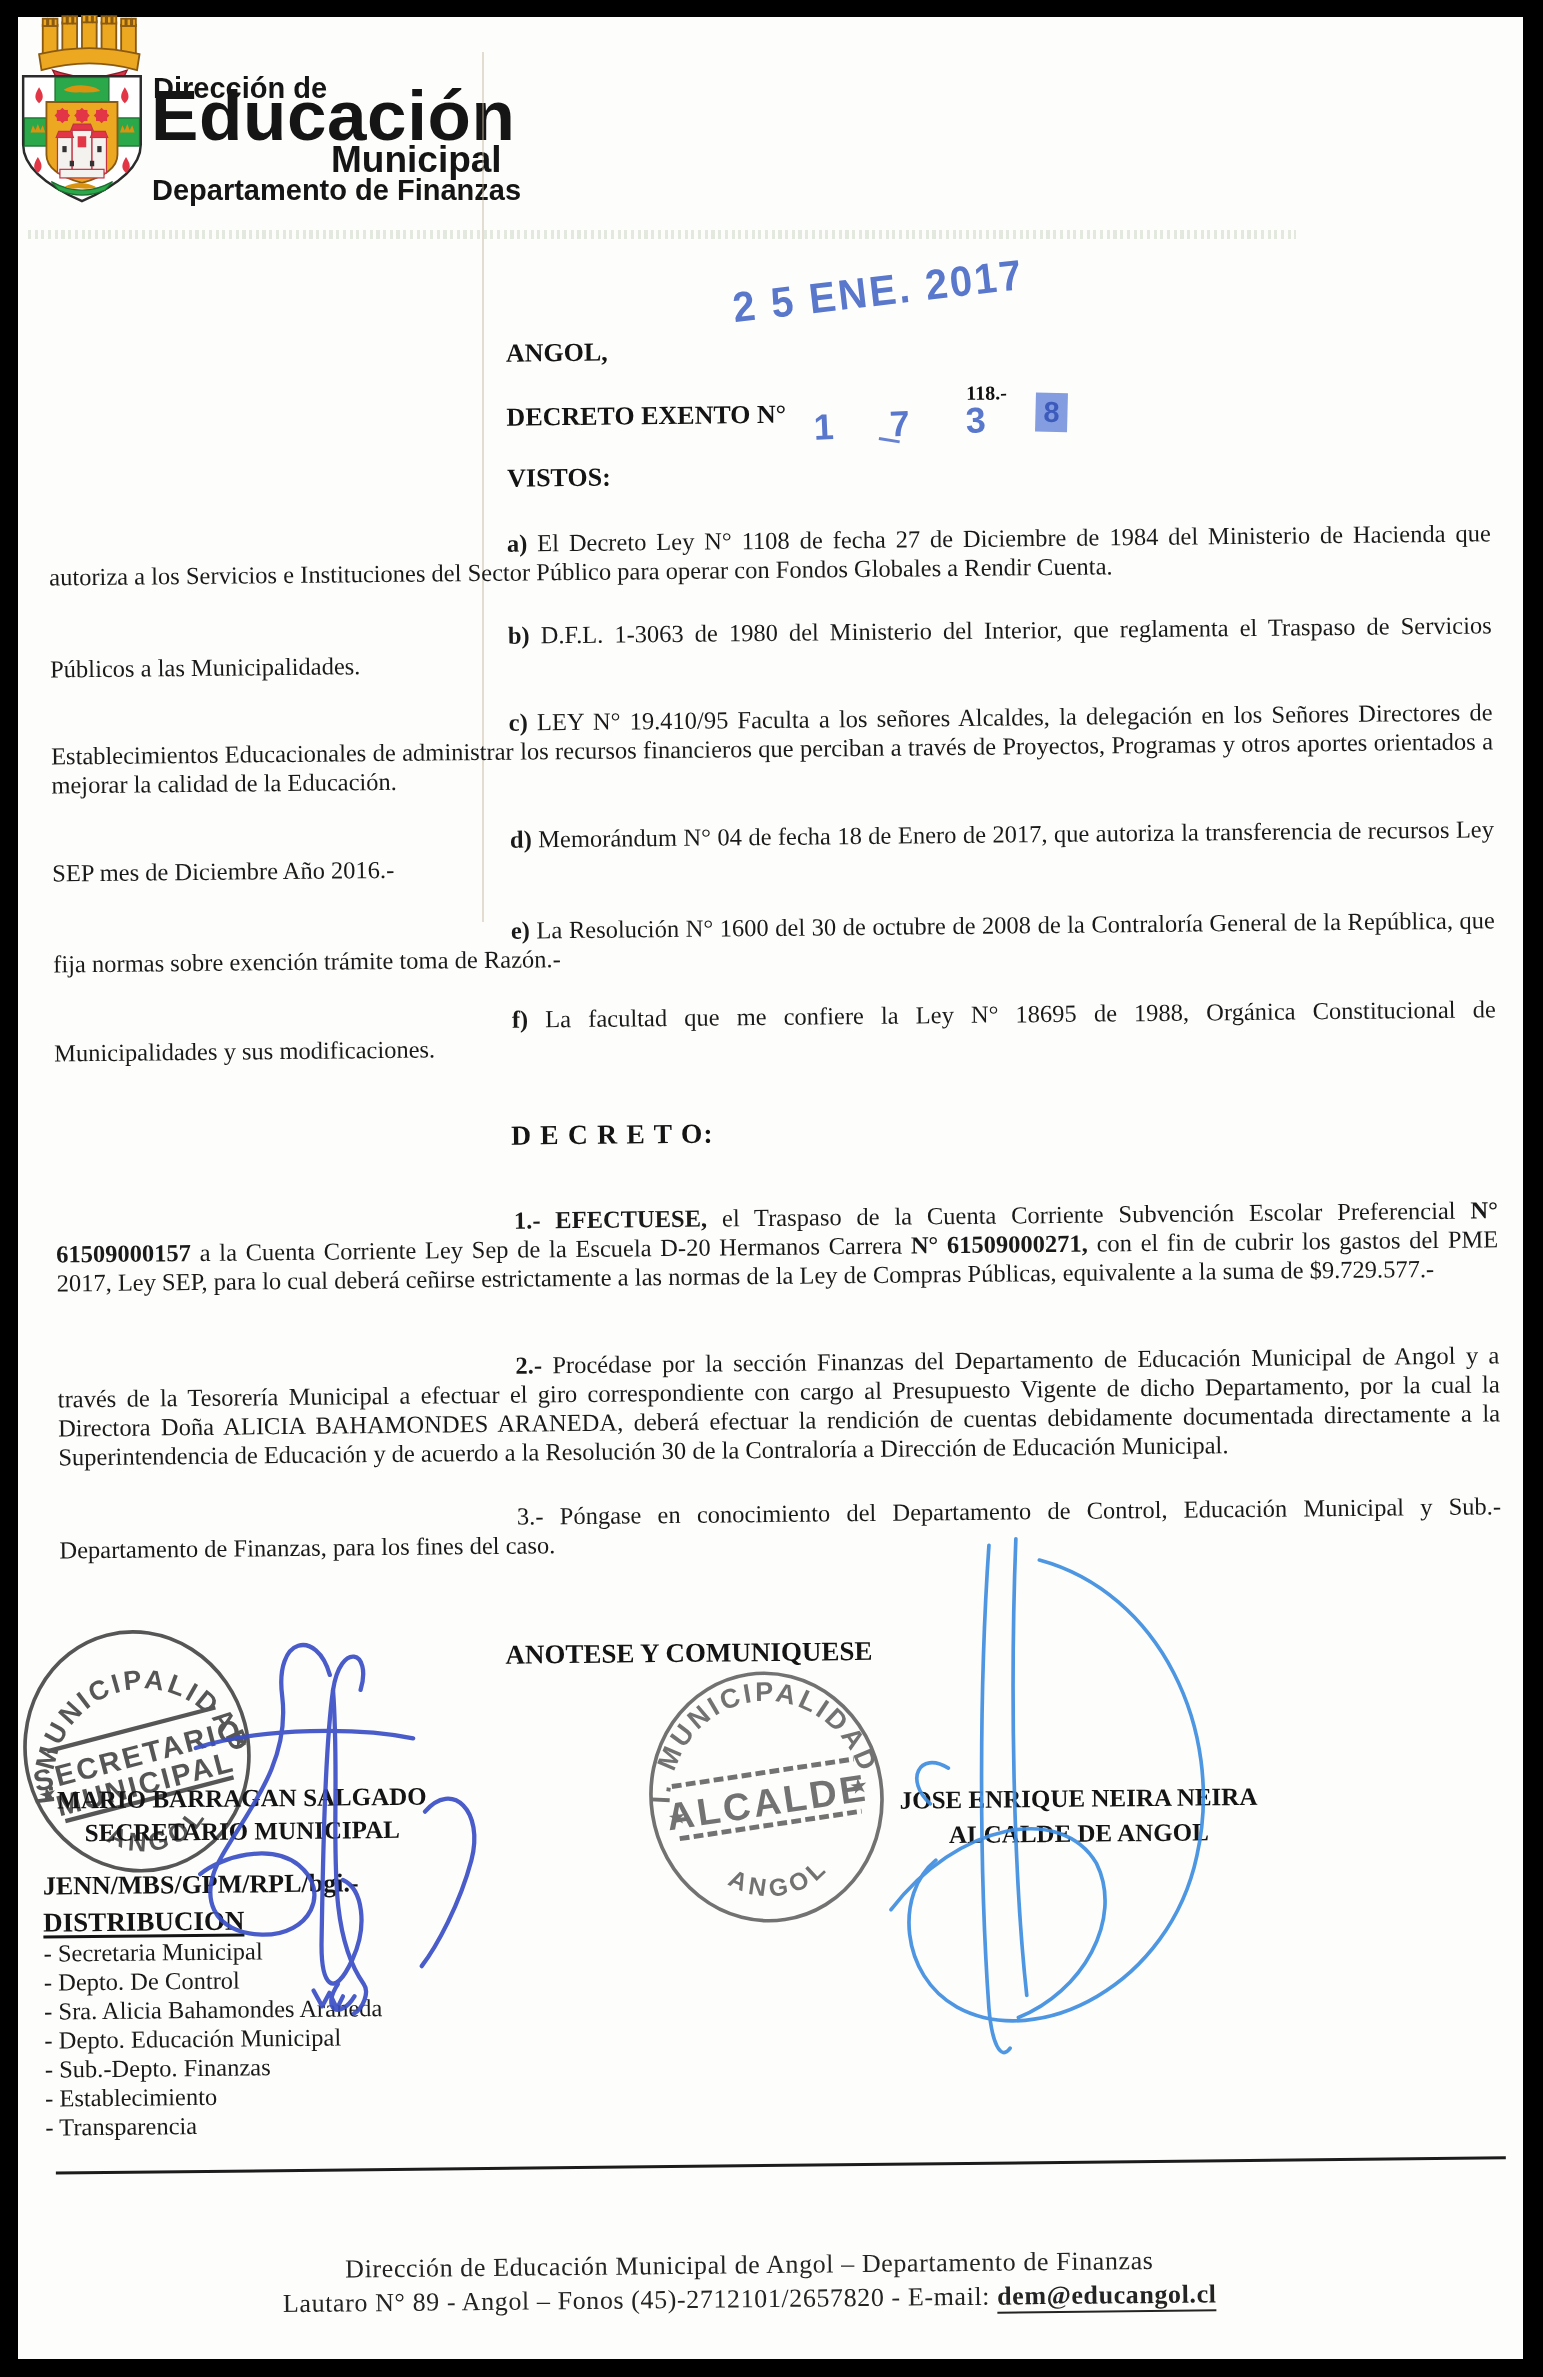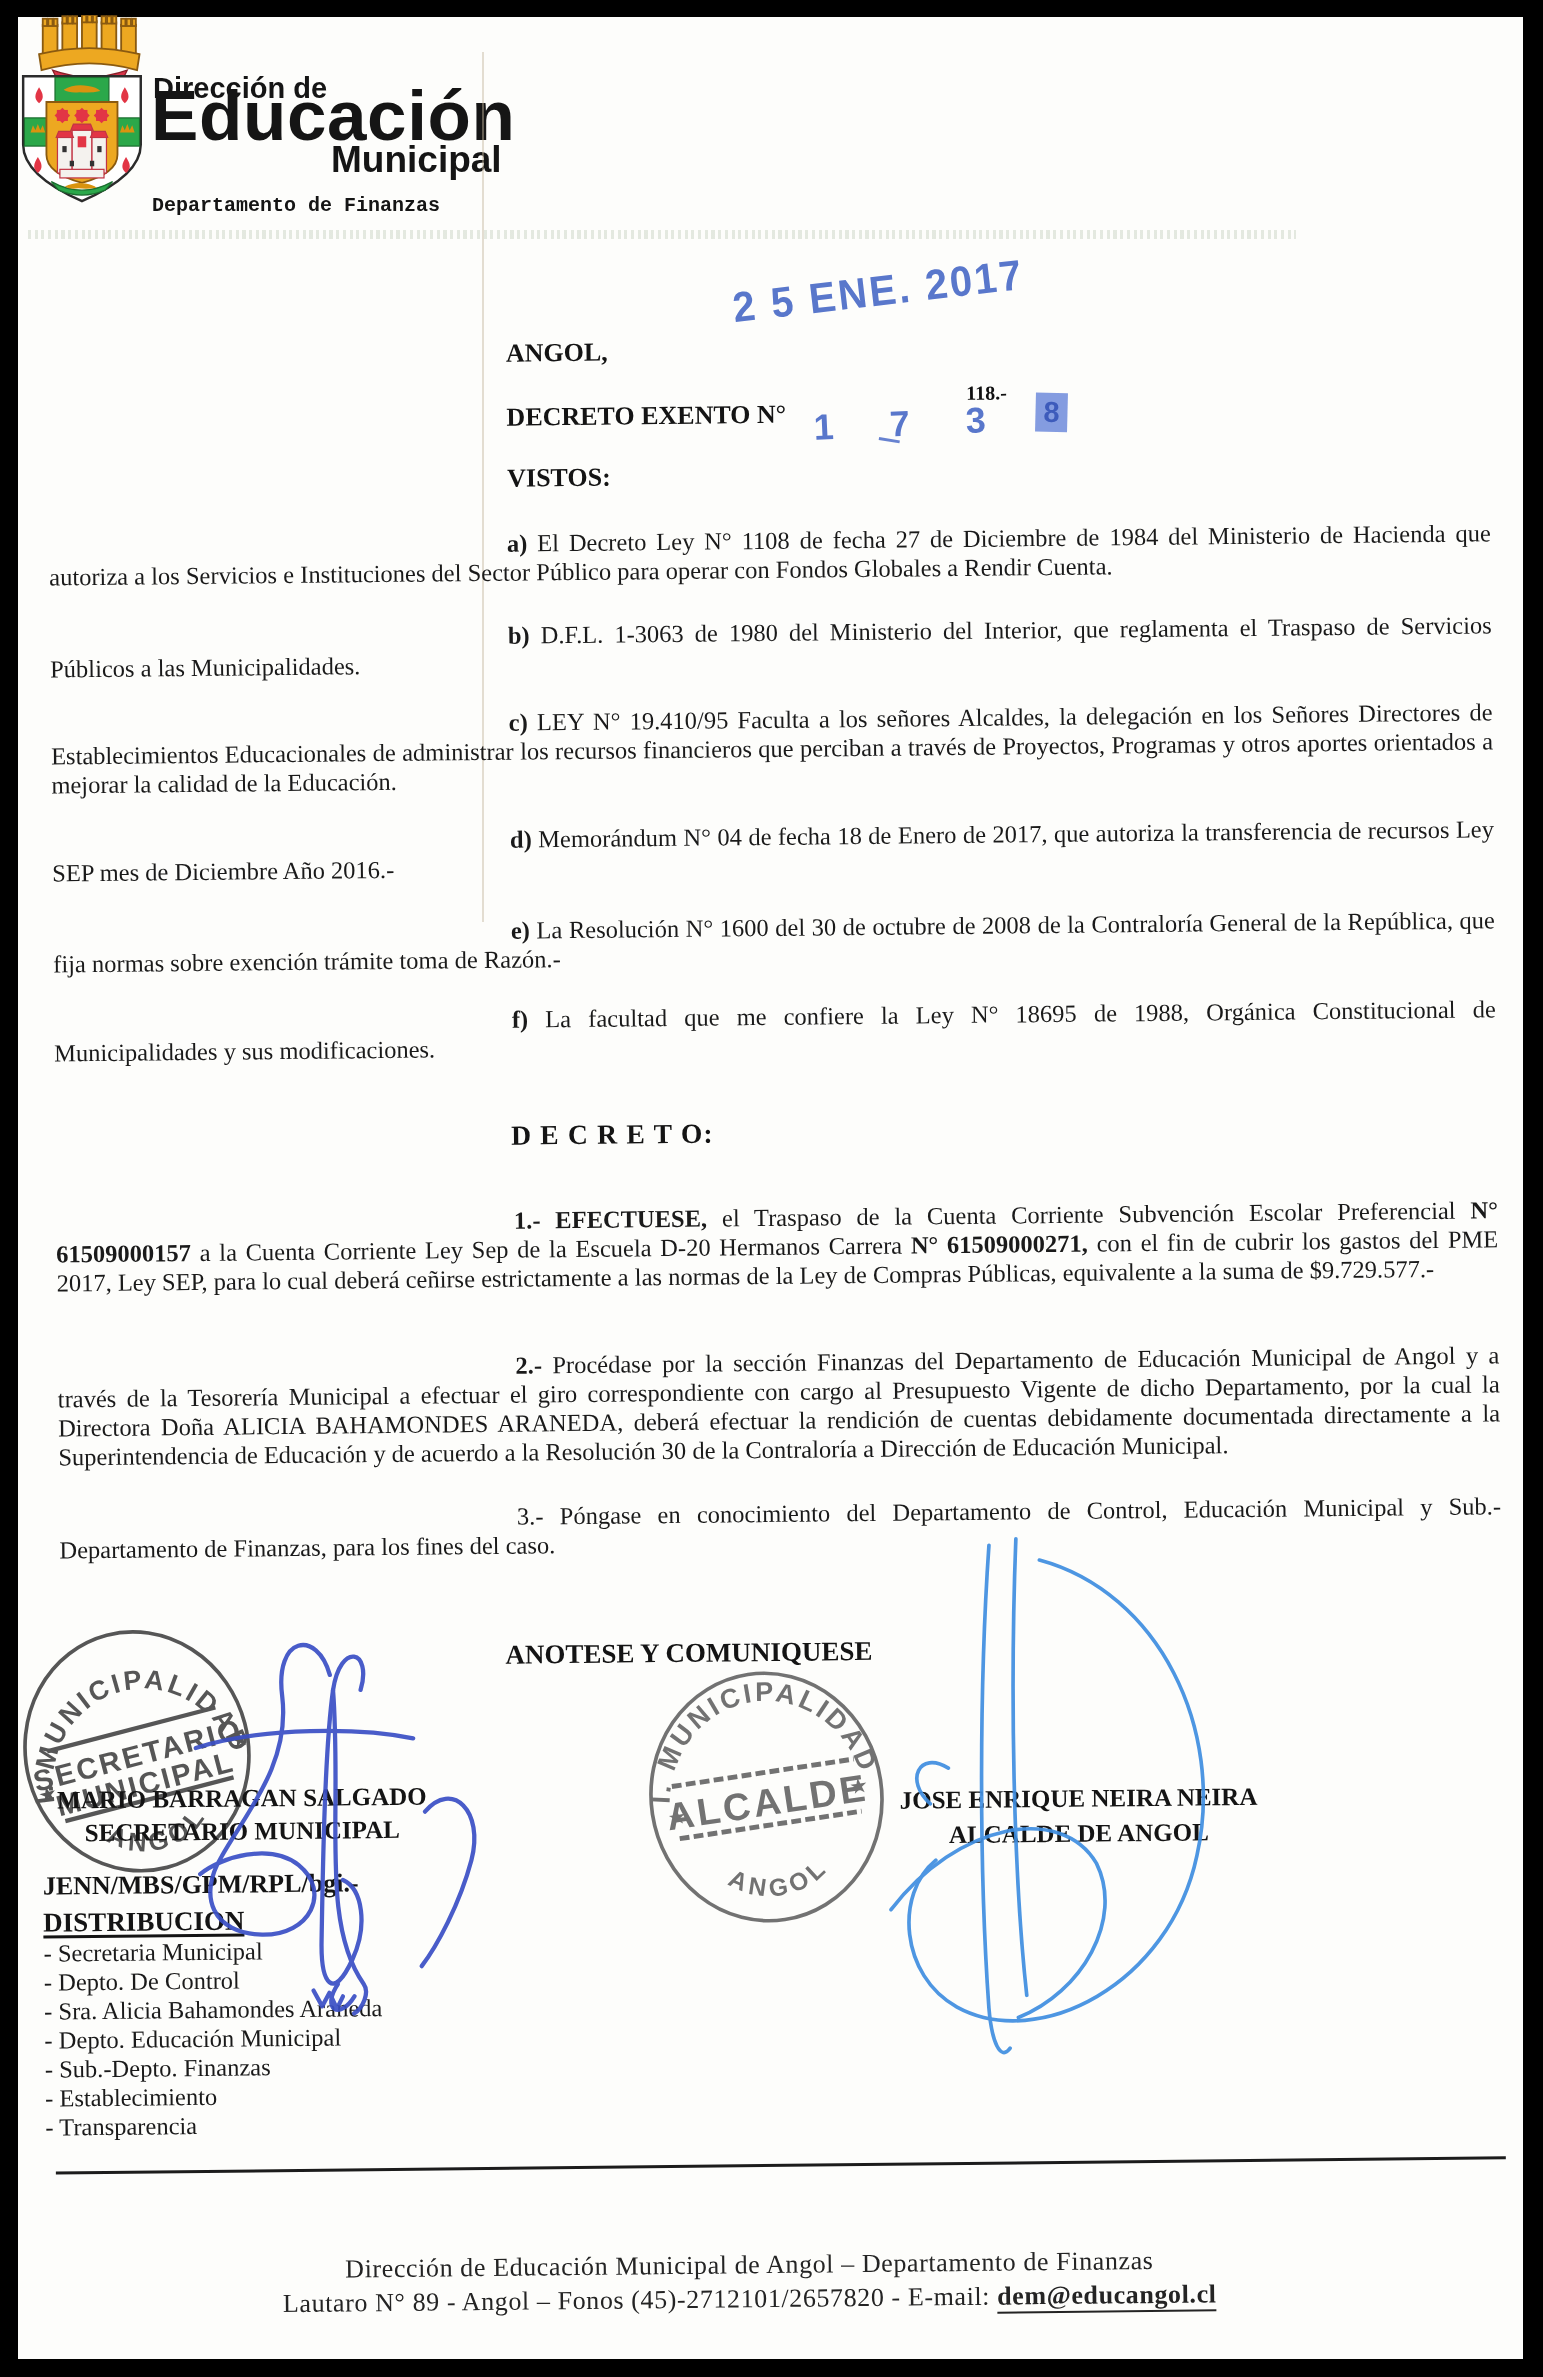--- a/index.html
+++ b/index.html
@@ -7,21 +7,21 @@
     width:1544px;height:2377px;position:relative;background:#000;
     font-family:"Liberation Serif", serif;overflow:hidden;
   }
   .page{position:absolute;left:18.4px;top:17px;width:1505px;height:2342px;background:#fdfdfb;}
   .abs{position:absolute;}
   
   .hdr{font-family:"Liberation Sans", sans-serif;font-weight:bold;color:#151515;letter-spacing:0px;line-height:1;}
   .hdr1{left:153px;top:49px;font-size:29px;margin-top:25px;}
   .hdr2{left:151px;top:80px;font-size:71px;letter-spacing:0.6px;}
   .hdr3{left:331px;top:141px;font-size:37px;width:169px;text-align:right;}
-  .hdr4{left:152px;top:196px;font-size:20px;font-family:Liberation Mono, monospace;}
+  .hdr4{left:152px;top:176px;font-size:29px;}
   .dotline{left:27.6px;top:230px;width:1268px;height:8.6px;opacity:.55;
     background:repeating-linear-gradient(90deg, rgba(150,170,140,.45) 0 3.1px, rgba(255,255,255,0) 3.1px 6.7px);}
   .foldline{left:482px;top:52px;width:1.8px;height:870px;background:rgba(195,182,158,.45);}
   
   .tilt{left:0;top:0;width:1544px;height:2377px;transform:rotate(-0.6deg);transform-origin:766px 1226px;}
   .label{font-size:26px;font-weight:bold;color:#141414;}
   .para{left:56px;width:1442px;font-size:24.5px;line-height:29px;text-align:justify;color:#1a1a1a;}
   .indent{text-indent:458px;}
   .b{font-weight:bold;}
   .bluestamp{color:#4c6cc8;font-family:"Liberation Sans", sans-serif;font-weight:bold;}

